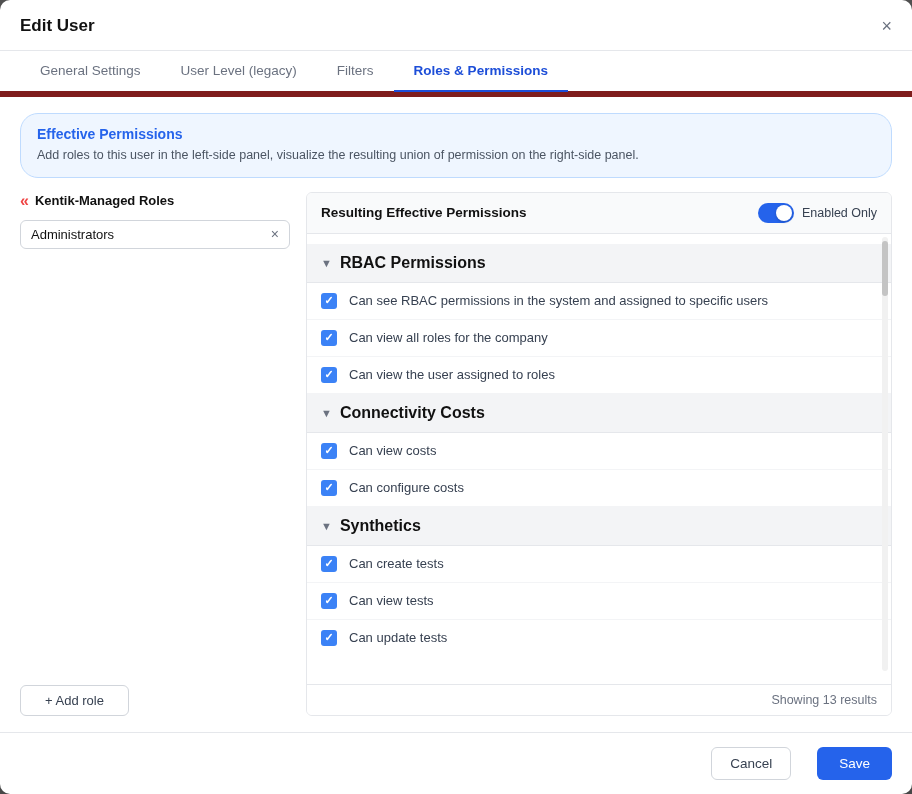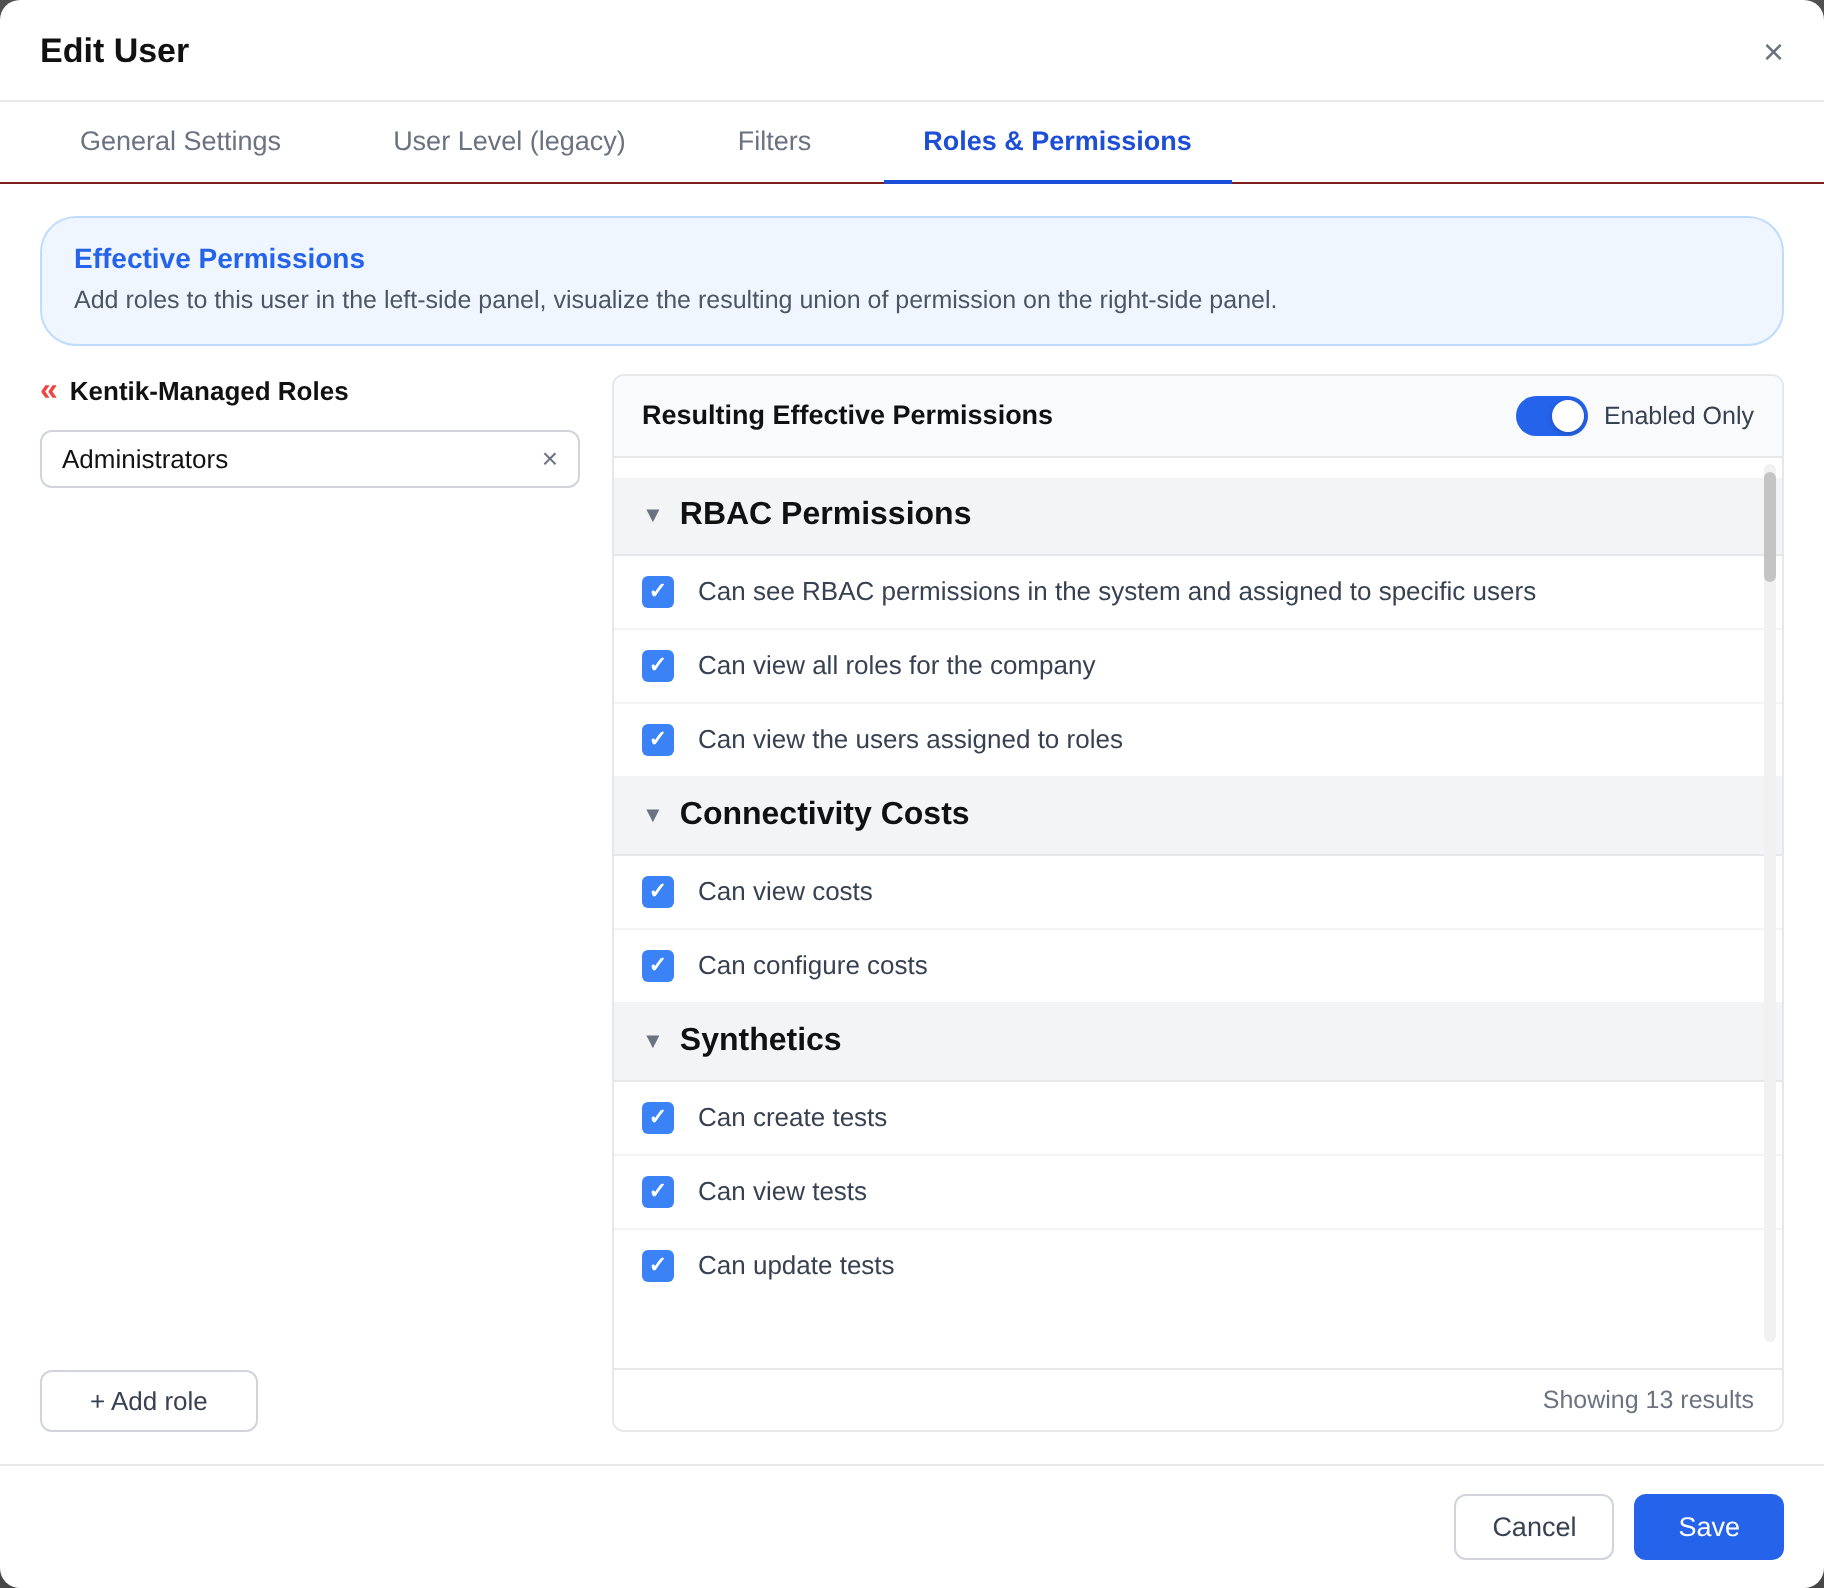--- a/index.html
+++ b/index.html
@@ -40,22 +40,22 @@
       border: none;
       cursor: pointer;
       font-size: 18px;
       color: #6b7280;
       padding-bottom: 14px;
       line-height: 1;
     }
     .tabs {
       display: flex;
       padding: 0 20px;
-      border-bottom: 1px solid #7f1d1d;
-      gap: 16px;
+      border-bottom: 6px solid #7f1d1d;
+      gap: 0;
     }
     .tab {
       padding: 12px 20px;
       font-size: 13.5px;
       color: #6b7280;
       cursor: pointer;
       border-bottom: 2px solid transparent;
       margin-bottom: -1px;
       white-space: nowrap;
     }
@@ -253,21 +253,21 @@
       font-size: 13px;
       color: #374151;
       cursor: pointer;
       width: fit-content;
       margin-top: auto;
       text-align: right;
     }
     .modal-footer {
       display: flex;
       justify-content: flex-end;
-      gap: 10px;
+      gap: 26px;
       padding: 14px 20px;
       border-top: 1px solid #e5e7eb;
     }
     .cancel-btn {
       background: #fff;
       border: 1px solid #d1d5db;
       border-radius: 6px;
       padding: 8px 18px;
       font-size: 13.5px;
       color: #374151;
@@ -348,21 +348,21 @@
           <div class="perm-item">
             <div class="checkbox-checked"></div>
             <span class="perm-label">Can see RBAC permissions in the system and assigned to specific users</span>
           </div>
           <div class="perm-item">
             <div class="checkbox-checked"></div>
             <span class="perm-label">Can view all roles for the company</span>
           </div>
           <div class="perm-item">
             <div class="checkbox-checked"></div>
-            <span class="perm-label">Can view the users assigned to roles</span>
+            <span class="perm-label">Can view the user assigned to roles</span>
           </div>
 
           <div class="perm-category-header">
             <span class="chevron">▼</span>
             <span class="category-name">Connectivity Costs</span>
           </div>
           <div class="perm-item">
             <div class="checkbox-checked"></div>
             <span class="perm-label">Can view costs</span>
           </div>

